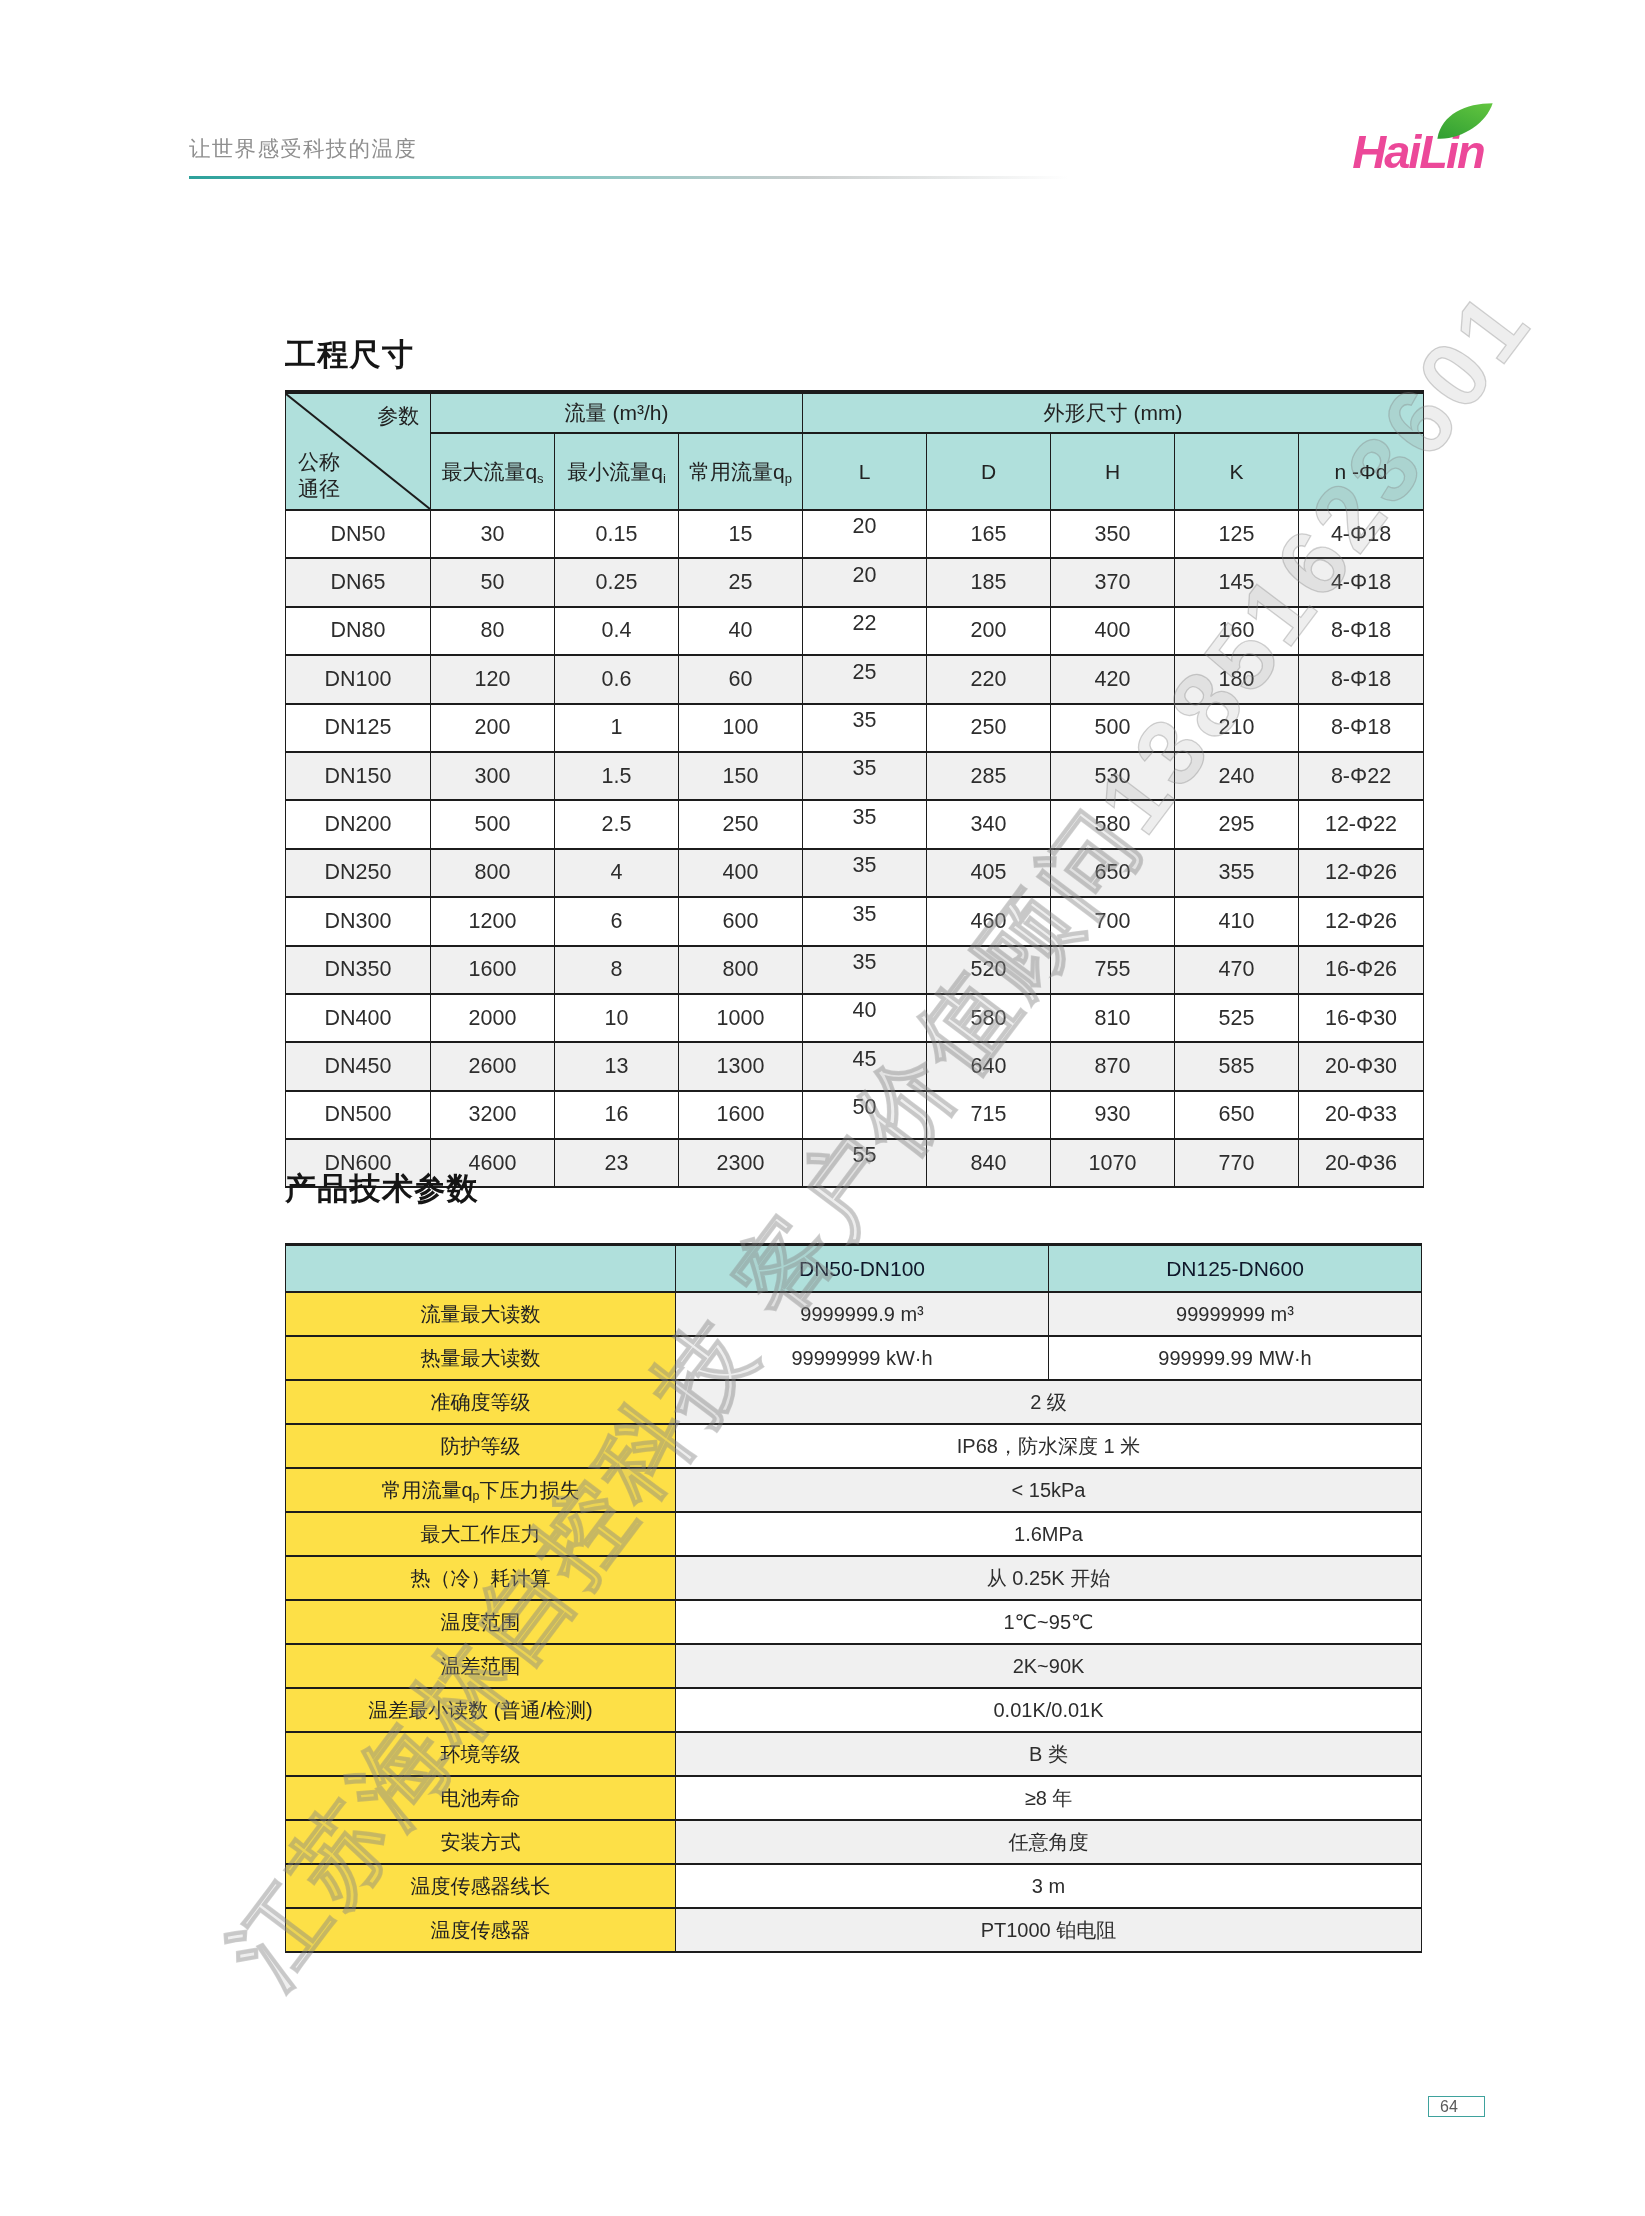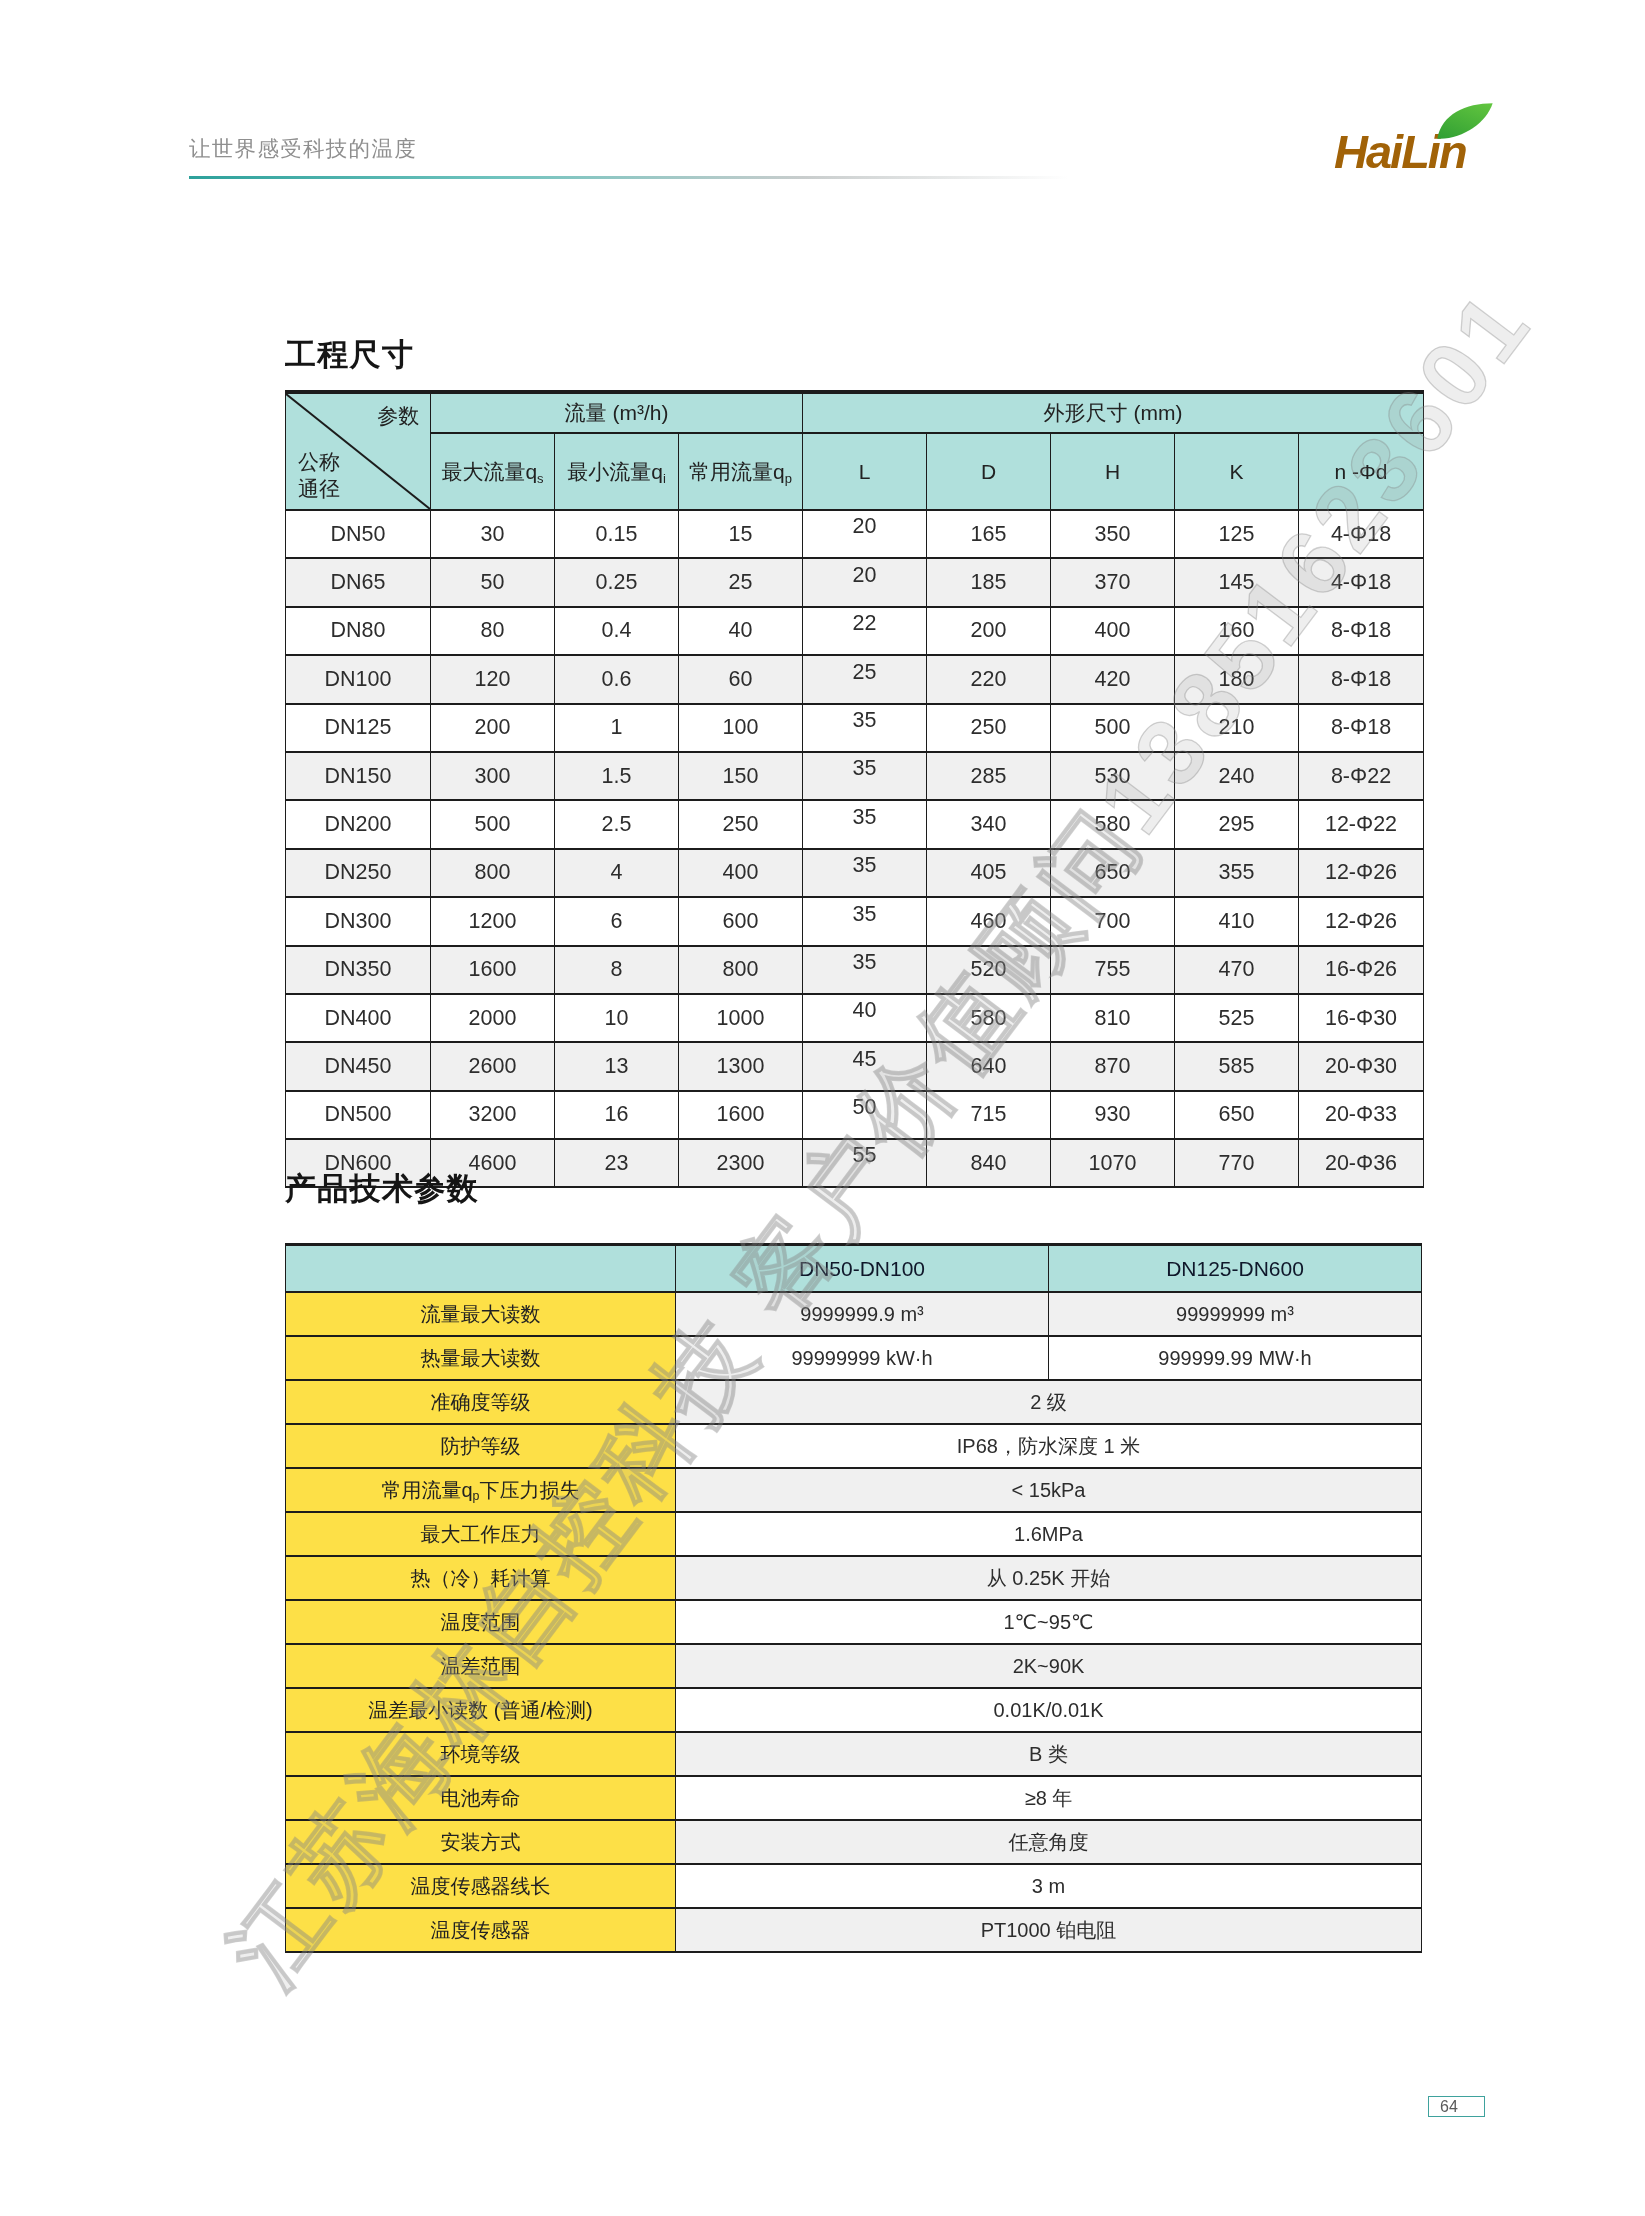--- a/index.html
+++ b/index.html
@@ -16,21 +16,21 @@
     position:absolute;left:189px;top:134px;
     font-size:21.5px;letter-spacing:1.3px;color:#8f8f8f;
   }
   .header-rule{
     position:absolute;left:189px;top:176px;width:879px;height:2.7px;
     background:linear-gradient(to right,#2da19b 0%,#6fc3be 35%,#c9cdcd 70%,rgba(255,255,255,0) 100%);
   }
   .logo{position:absolute;left:1334px;top:122px;width:168px;height:60px;}
   .logo-text{
     font-style:italic;font-weight:900;font-size:47px;letter-spacing:-2px;
-    color:#a16207;line-height:60px;
+    color:#ec4899;line-height:60px;text-align:center;
   }
   .leaf{position:absolute;top:-20px;left:99px;width:64px;height:38px;transform:rotate(-6deg);}
   
   .sec-title{
     position:absolute;left:285px;
     font-size:31px;font-weight:700;color:#151515;letter-spacing:1.3px;
   }
   #title1{top:334px;}
   #title2{top:1168px;}
   

